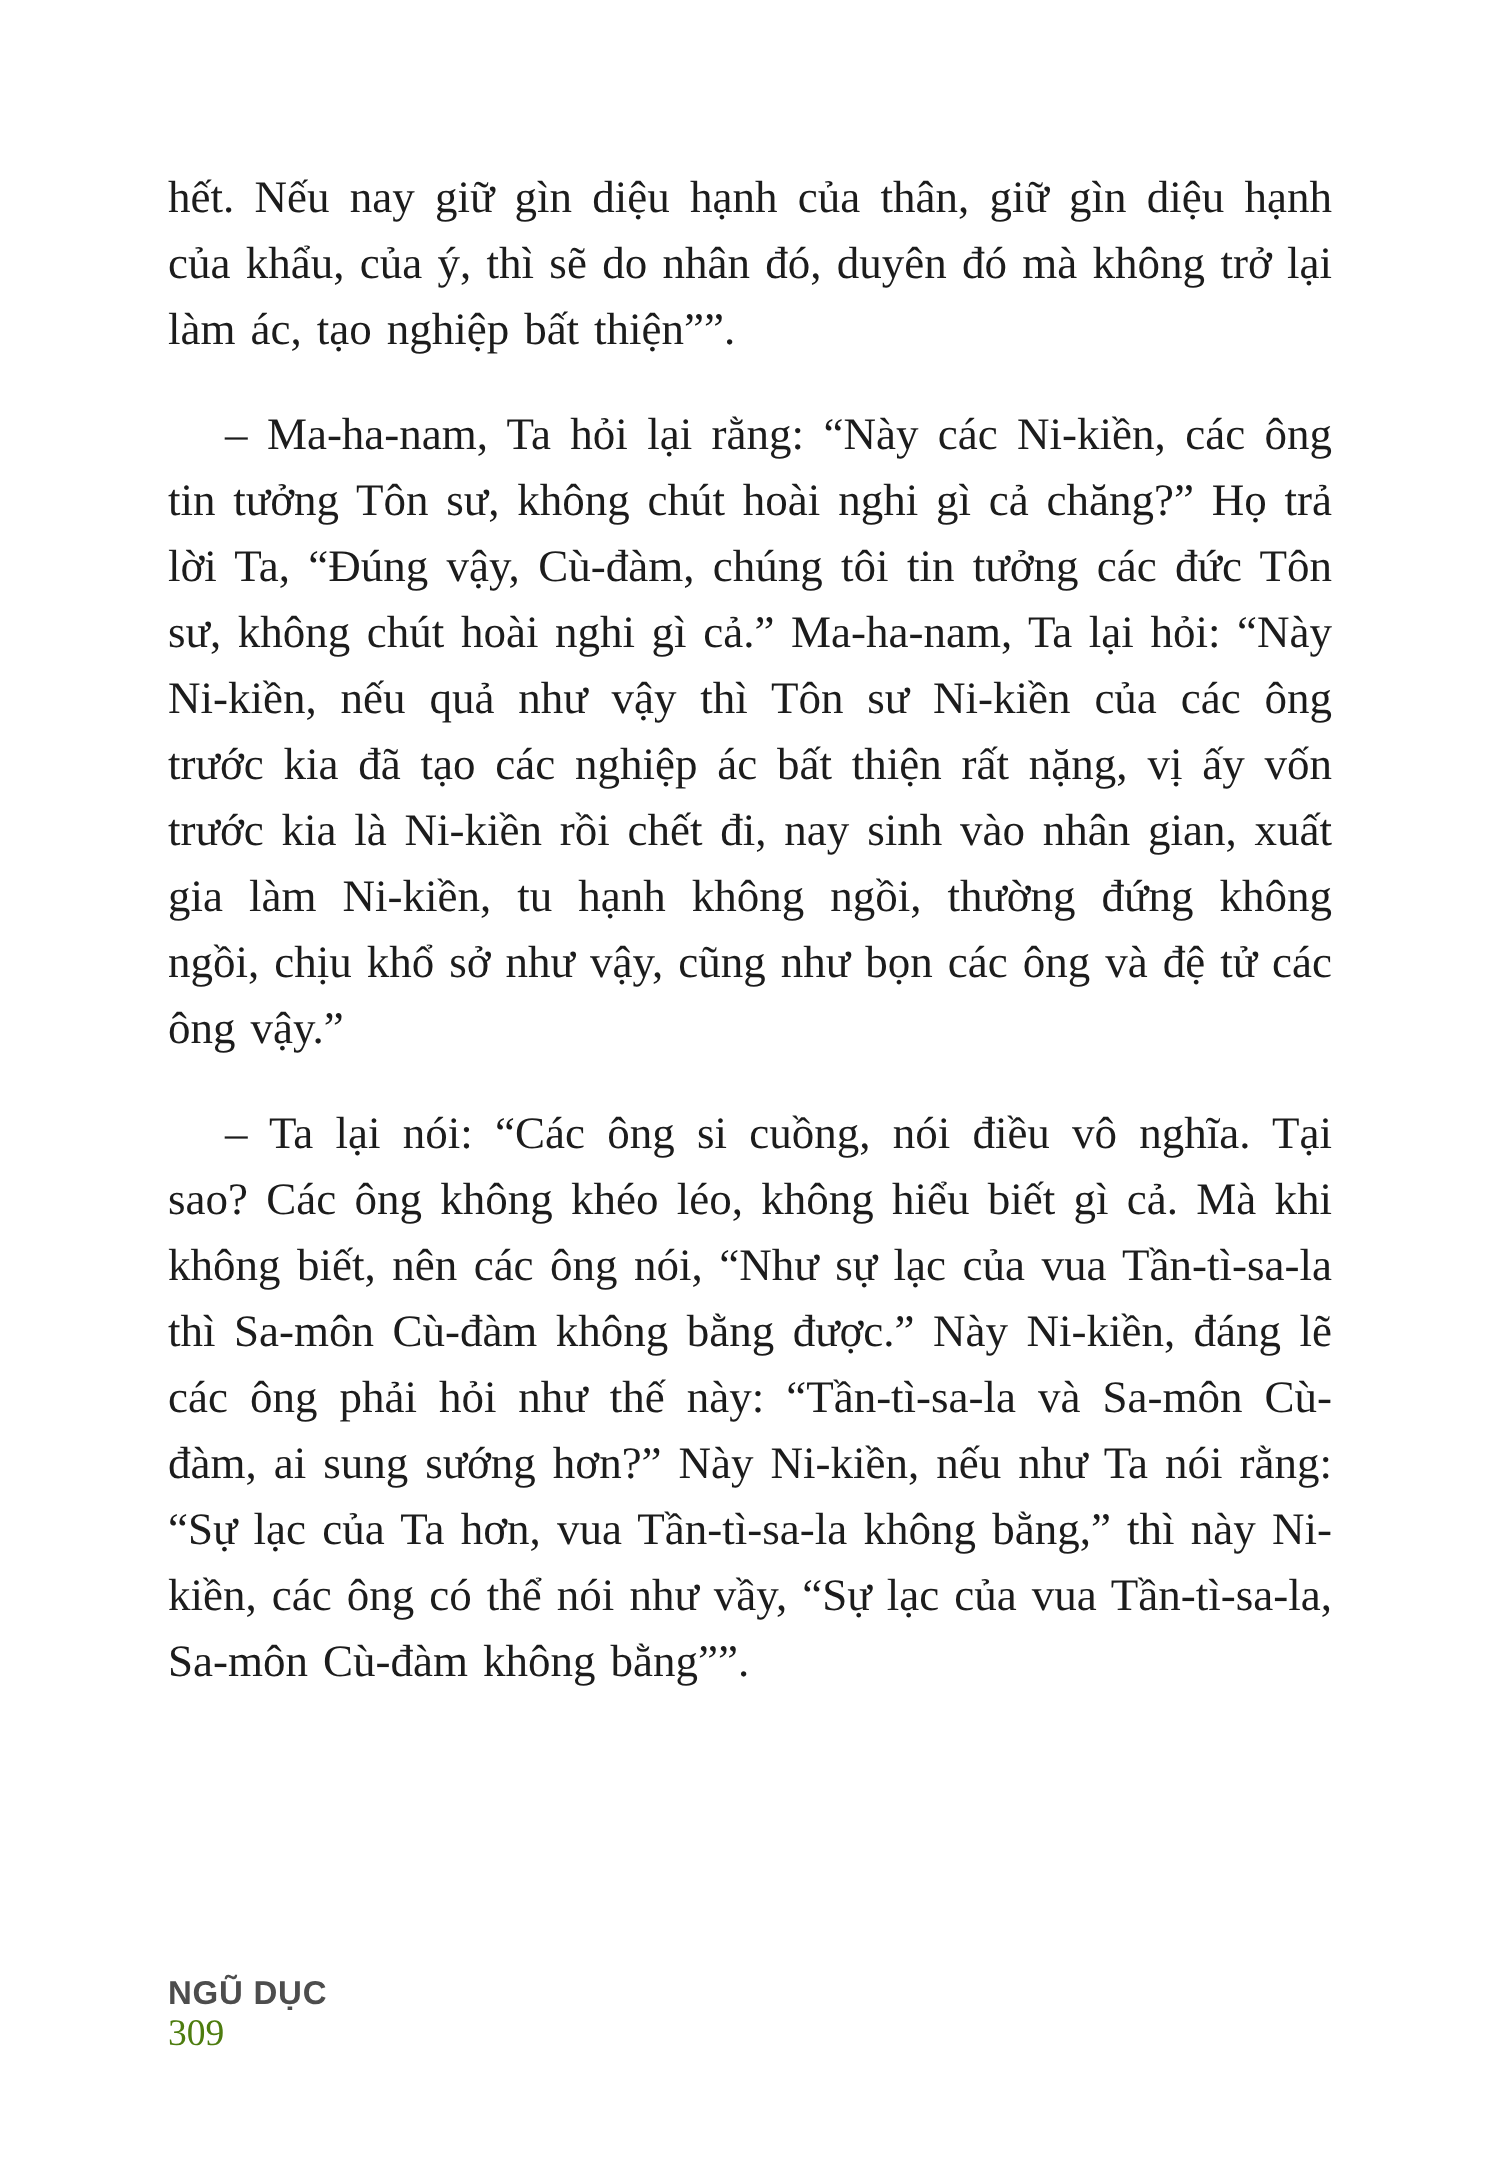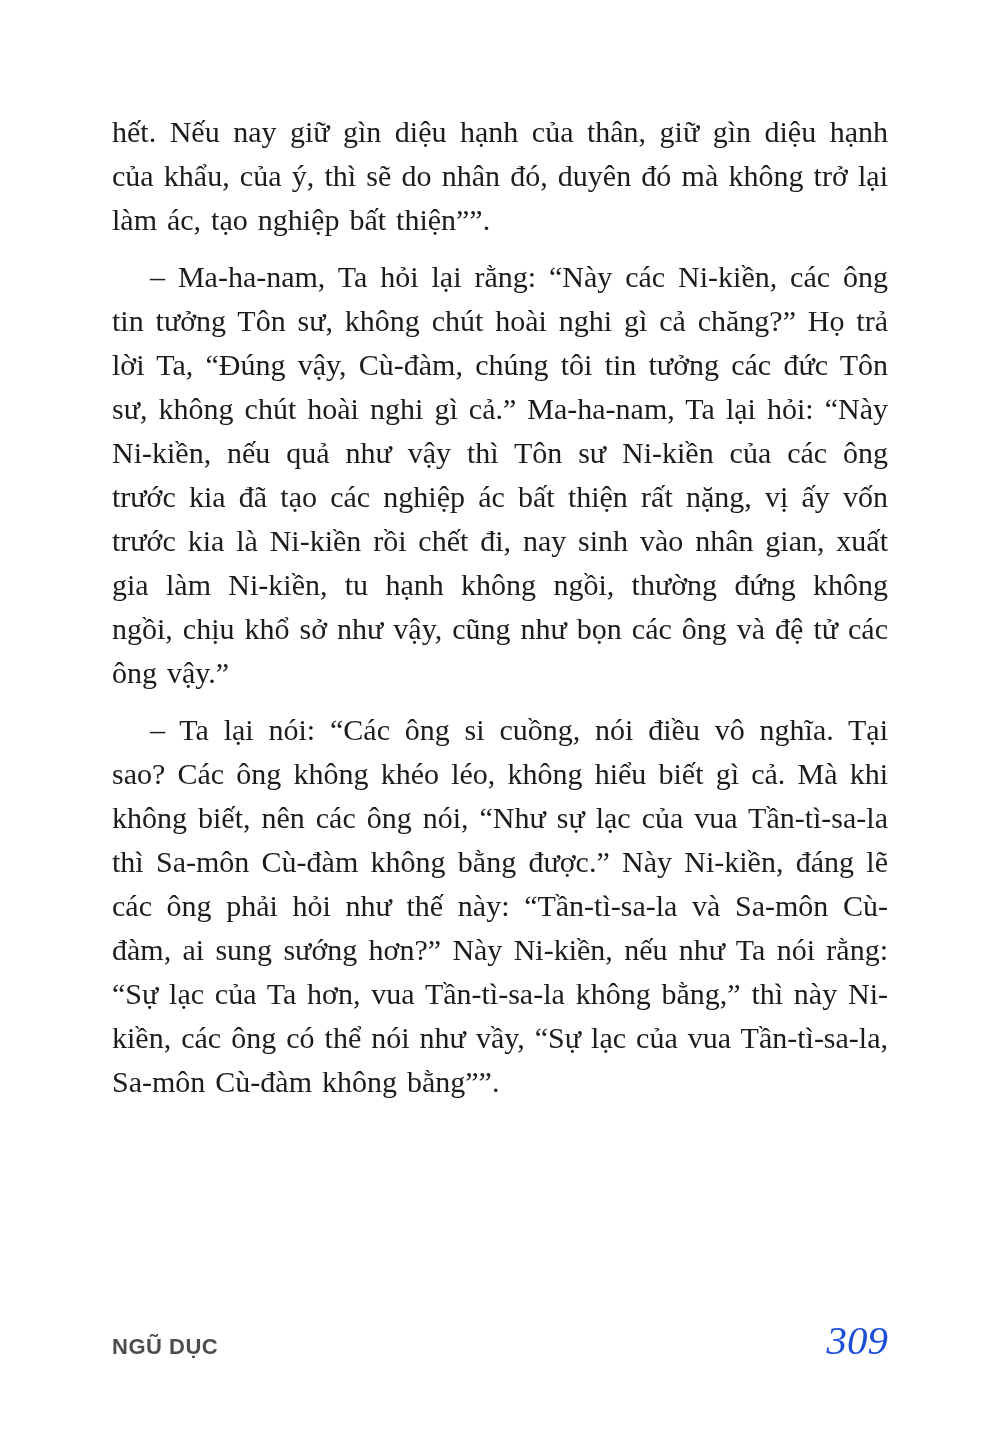--- a/index.html
+++ b/index.html
@@ -25,44 +25,44 @@
   }
   .para {
     margin: 0;
     font-size: 30px;
     line-height: 44px;
     text-align: justify;
     color: #1c1c1c;
     word-spacing: 2.5px;
   }
   .para.indent {
-    margin-top: 13px;
+    margin-top: 26px;
     text-indent: 38px;
   }
   .footer {
     position: absolute;
     left: 112px;
     right: 112px;
     top: 1316px;
     display: flex;
     justify-content: space-between;
     align-items: baseline;
+    flex-direction: column;
   }
   .running-title {
     font-family: "Liberation Sans", sans-serif;
     font-weight: 700;
     font-size: 22px;
     color: #4d4d4d;
     letter-spacing: 0.5px;
   }
   .page-number {
     font-family: "Liberation Serif", serif;
-    font-size: 41px;
-    color: #1d4ed8;
-    font-style: italic;
+    font-size: 25px;
+    color: #4d7c0f;
   }
 </style>
 </head>
 <body>
 
 <div class="page">
 
   <div class="text-block">
     <p class="para">hết. Nếu nay giữ gìn diệu hạnh của thân, giữ gìn diệu hạnh của khẩu, của ý, thì sẽ do nhân đó, duyên đó mà không trở lại làm ác, tạo nghiệp bất thiện””.</p>
     <p class="para indent">– Ma-ha-nam, Ta hỏi lại rằng: “Này các Ni-kiền, các ông tin tưởng Tôn sư, không chút hoài nghi gì cả chăng?” Họ trả lời Ta, “Đúng vậy, Cù-đàm, chúng tôi tin tưởng các đức Tôn sư, không chút hoài nghi gì cả.” Ma-ha-nam, Ta lại hỏi: “Này Ni-kiền, nếu quả như vậy thì Tôn sư Ni-kiền của các ông trước kia đã tạo các nghiệp ác bất thiện rất nặng, vị ấy vốn trước kia là Ni-kiền rồi chết đi, nay sinh vào nhân gian, xuất gia làm Ni-kiền, tu hạnh không ngồi, thường đứng không ngồi, chịu khổ sở như vậy, cũng như bọn các ông và đệ tử các ông vậy.”</p>

